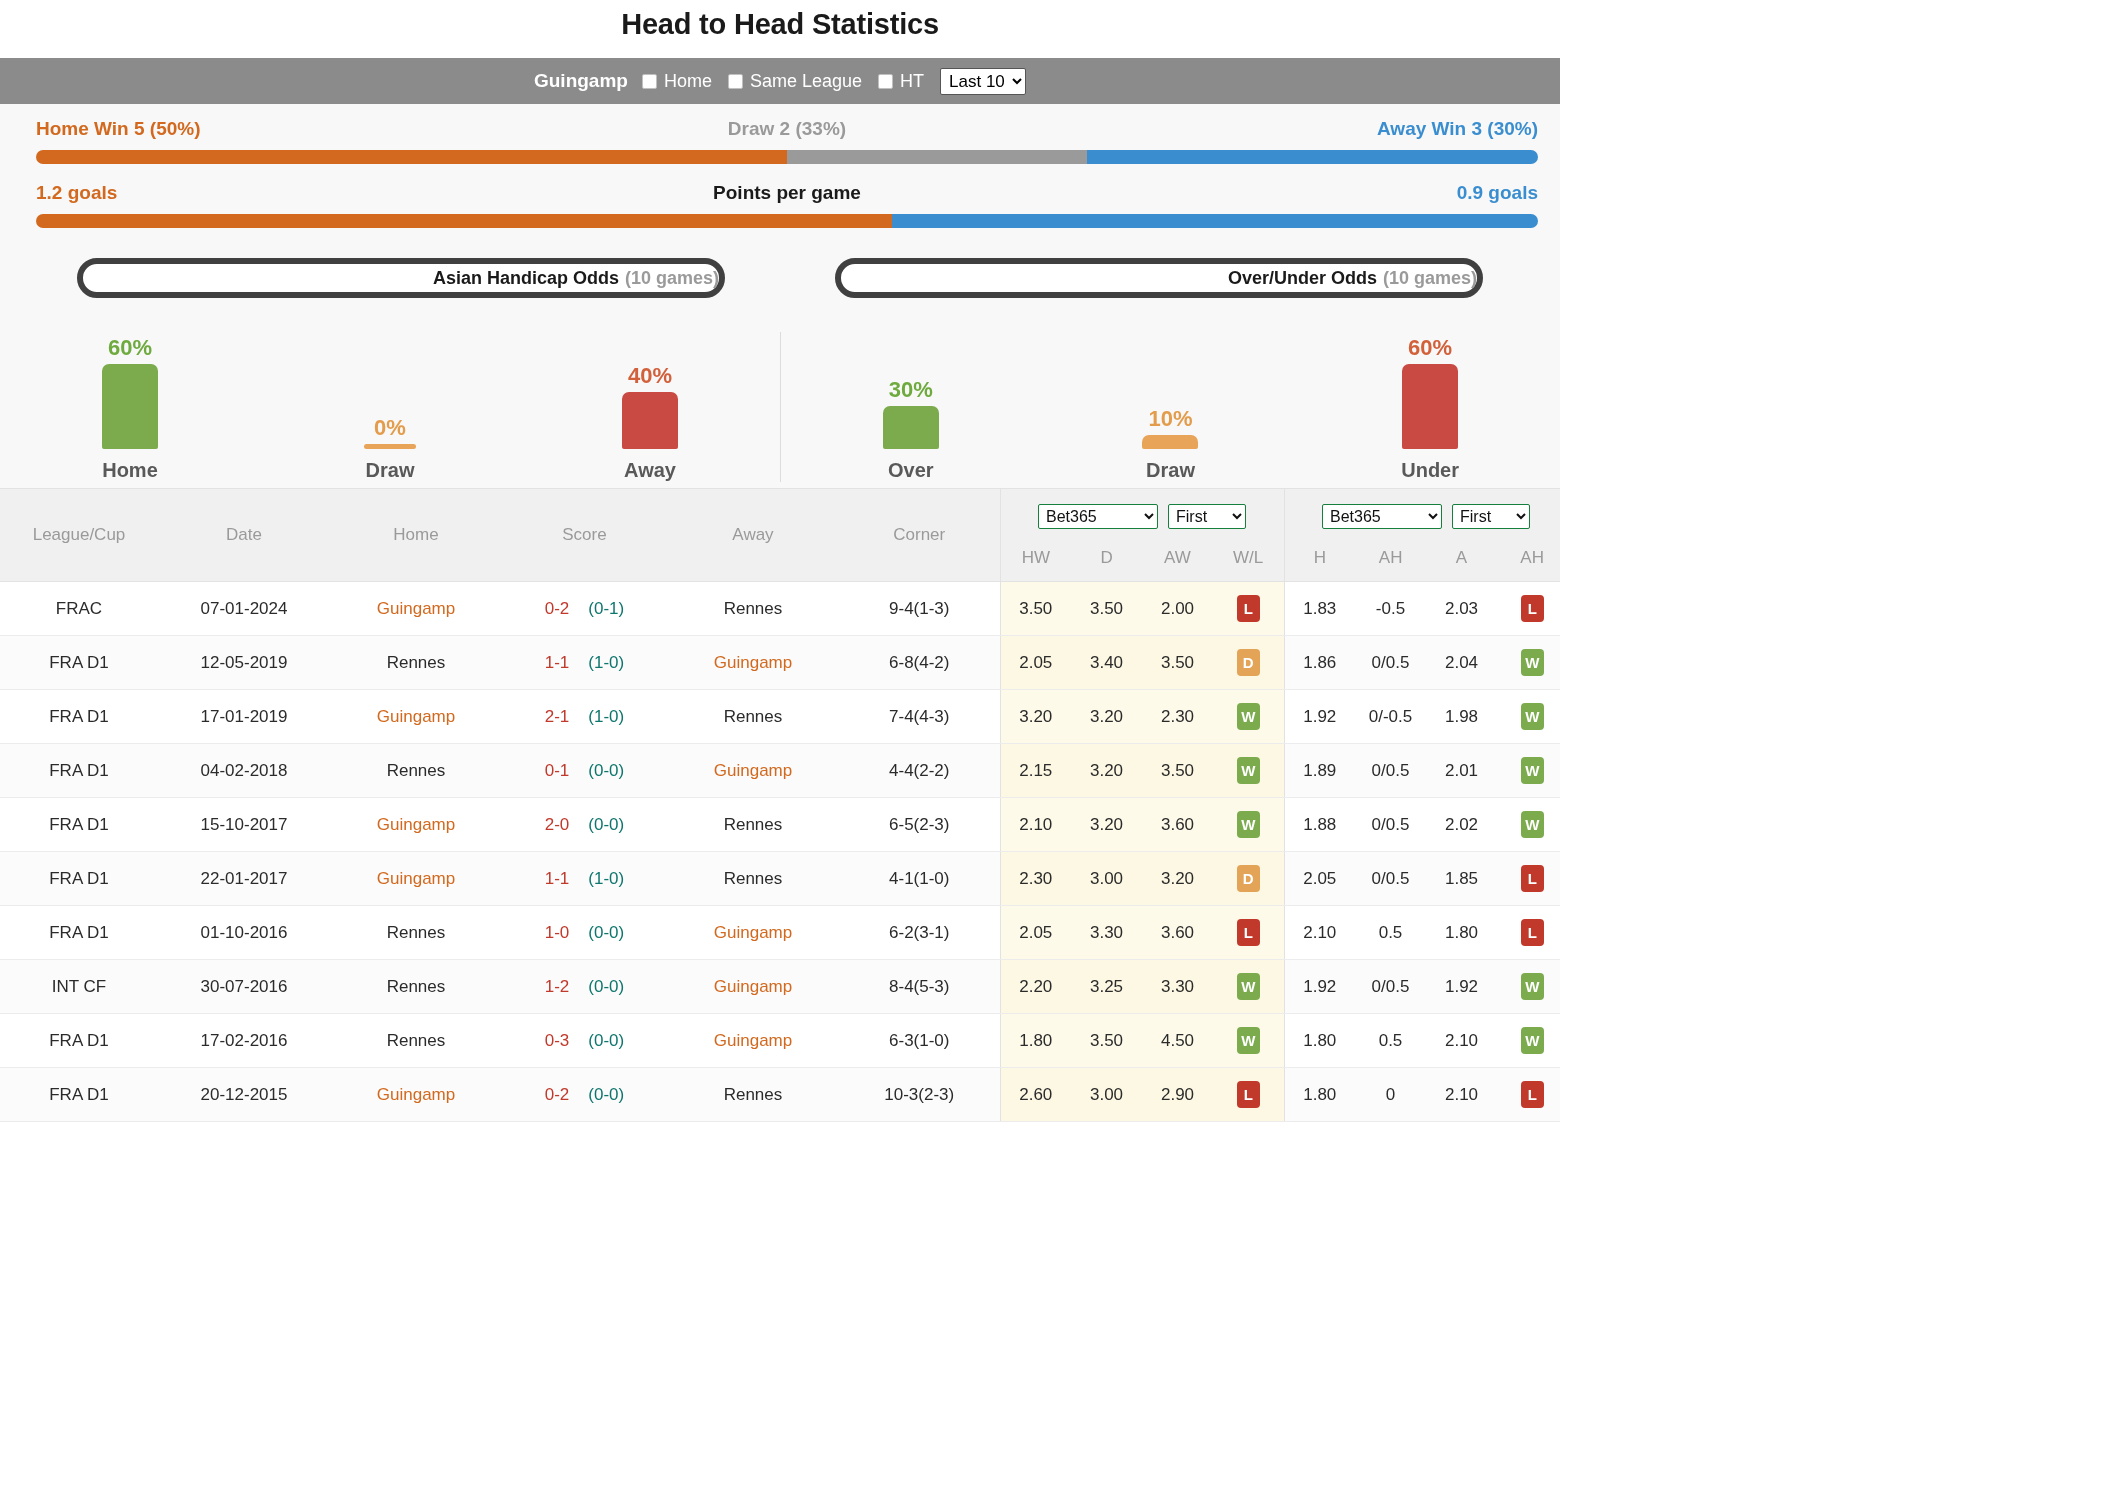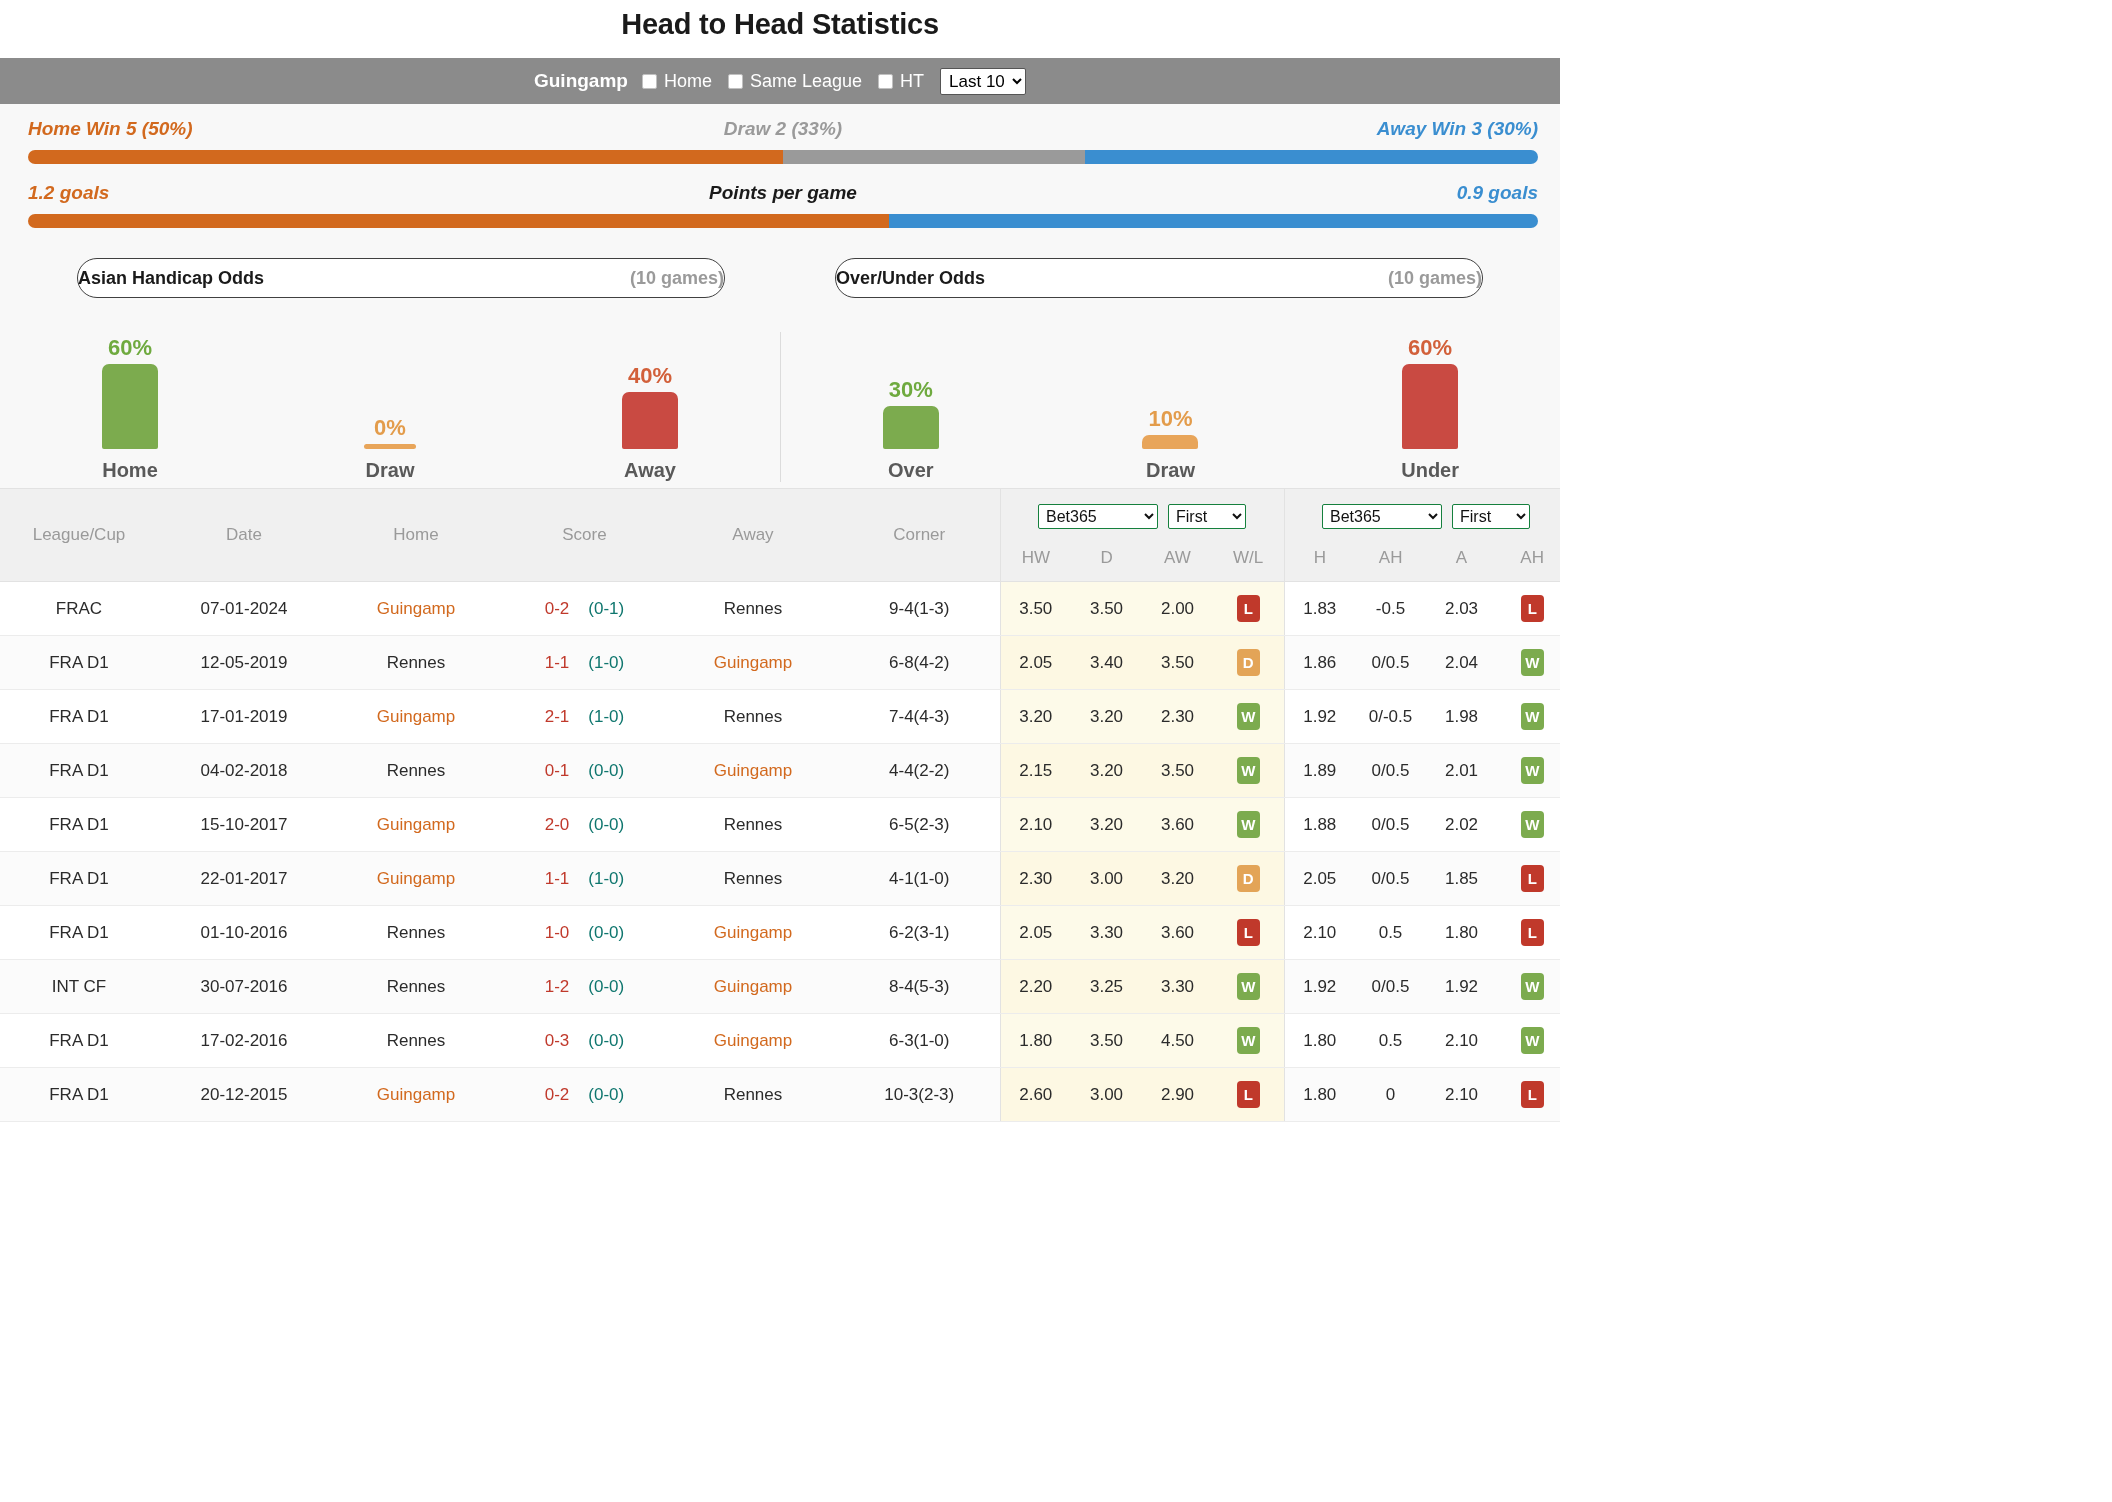--- a/index.html
+++ b/index.html
@@ -58,22 +58,21 @@
     padding: 2px 4px;
     border: 1px solid #555;
     background: #fff;
     color: #000;
     border-radius: 2px;
   }
 
   
   .stats-zone {
     background: #f8f8f8;
-    padding: 14px 22px 8px 28px;
-    font-style: italic;
+    padding: 14px 22px 8px 36px;
   }
   .stat-row-labels {
     display: flex;
     align-items: baseline;
     position: relative;
     height: 30px;
   }
   .stat-left  { font-weight: bold; font-size: 19px; }
   .stat-mid   { font-weight: bold; font-size: 19px; position:absolute; left:50%; transform:translateX(-50%); }
   .stat-right { font-weight: bold; font-size: 19px; margin-left: auto; }
@@ -98,26 +97,26 @@
   .pill-row {
     display: flex;
     gap: 0;
     padding: 4px 22px 0 22px;
     background: #f8f8f8;
   }
   .pill-wrap { width: 50%; display: flex; justify-content: center; }
   .pill {
     width: 648px;
     background: #ffffff;
-    border: 1px solid #404040;
+    border: 6px solid #404040;
     border-radius: 24px;
     height: 40px;
     display: flex;
     align-items: center;
-    justify-content: space-between;
+    justify-content: flex-end;
     font-size: 18px;
     font-weight: bold;
     color: #1a1a1a;
   }
   .pill .games { color: #9a9a9a; font-weight: bold; margin-left: 6px; }
 
   
   .charts {
     display: flex;
     background: #f8f8f8;

